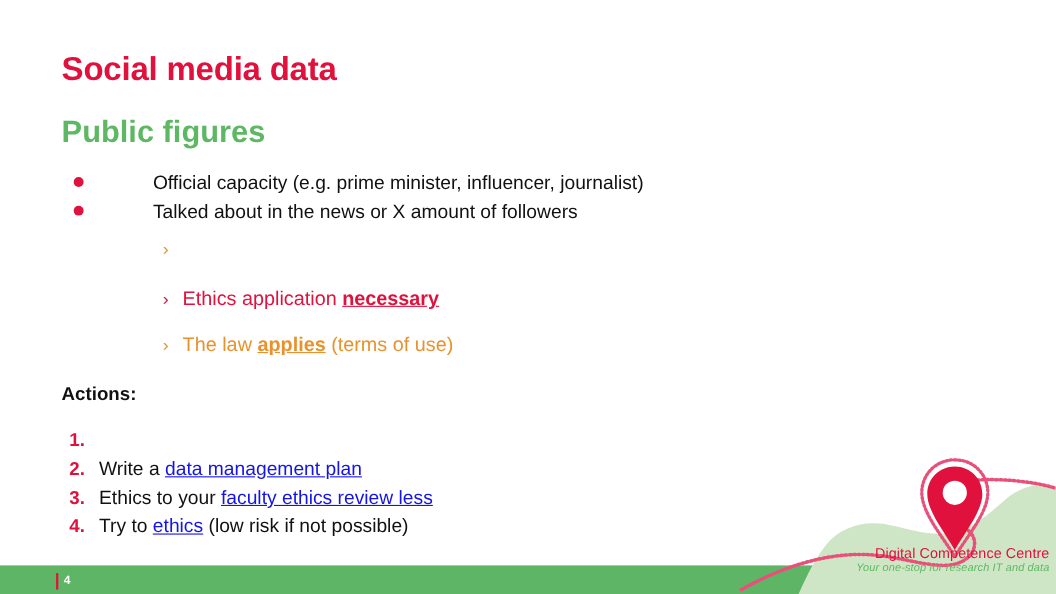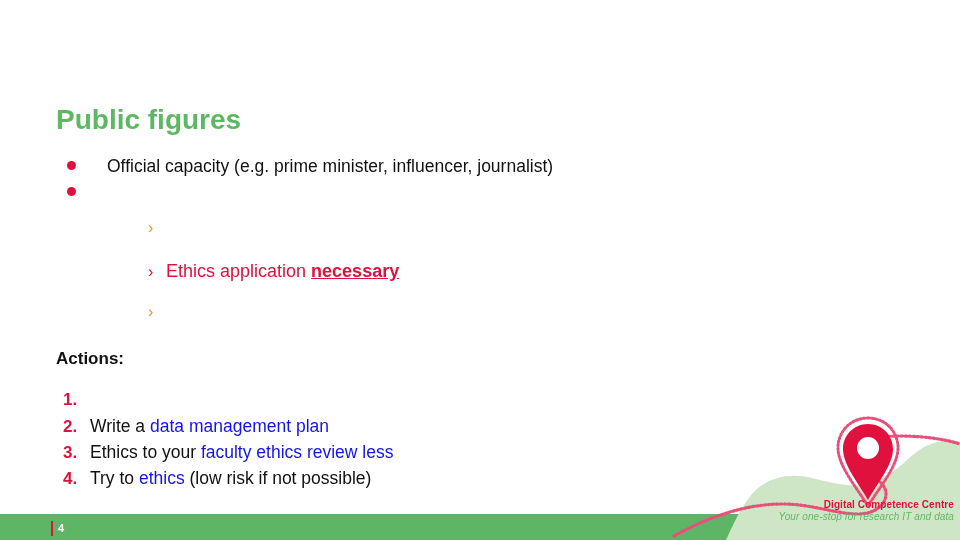--- a/index.html
+++ b/index.html
@@ -47,20 +47,21 @@
   .bullets {
     position: absolute;
     left: 60px;
     top: 153px;
     width: 780px;
   }
   .bullet-row {
     display: flex;
     align-items: flex-start;
     height: 26px;
+    gap: 32px;
   }
   .bullet-dot {
     width: 9px;
     height: 9px;
     border-radius: 50%;
     background: #E0113C;
     margin-top: 8px;
     margin-left: 7px;
     flex: 0 0 auto;
   }
@@ -137,20 +138,21 @@
     box-sizing: border-box;
   }
   .num-text {
     font-size: 17.5px;
     color: #111111;
     white-space: nowrap;
   }
   .num-text a,
   .lnk {
     color: #1414E6;
+    text-decoration: underline;
   }
 
   
   .footer-bar {
     position: absolute;
     left: 0;
     bottom: 0;
     width: 748px;
     height: 26px;
     background: #5FB566;
@@ -183,64 +185,67 @@
   }
   .logo-svg { display: block; }
   .logo-text {
     position: absolute;
     right: 6px;
     bottom: 18px;
     text-align: right;
     line-height: 1.15;
   }
   .logo-line1 {
-    font-size: 10px;
-    font-weight: bold;
+    font-size: 13px;
+    font-weight: normal;
     color: #E0113C;
     letter-spacing: 0.1px;
     display: block;
   }
   .logo-line2 {
     font-size: 10px;
     color: #5EB863;
     letter-spacing: 0.1px;
     display: block;
     font-style: italic;
   }
 </style>
 </head>
 <body>
 
 <div class="slide">
 
+  <div class="title">Social media data</div>
   <div class="subtitle">Public figures</div>
 
   <div class="bullets">
     <div class="bullet-row">
       <span class="bullet-dot"></span>
       <span class="bullet-text">Official capacity (e.g. prime minister, influencer, journalist)</span>
     </div>
     <div class="bullet-row">
       <span class="bullet-dot"></span>
+      <span class="bullet-text">Talked about in the news or X amount of followers</span>
     </div>
   </div>
 
   <div class="subbullets">
 
     <div class="sub-row">
       <span class="sub-chev c-orange">›</span>
     </div>
 
     <div class="sub-row">
       <span class="sub-chev c-red">›</span>
       <span class="sub-text c-red"><span>Ethics application </span><b>necessary</b><span></span></span>
     </div>
 
     <div class="sub-row">
       <span class="sub-chev c-orange">›</span>
+      <span class="sub-text c-orange"><span>The law </span><b>applies</b><span> (terms of use)</span></span>
     </div>
 
   </div>
 
   <div class="actions-label">Actions:</div>
 
   <div class="numlist">
 
     <div class="num-row">
       <span class="num-idx">1.</span>

